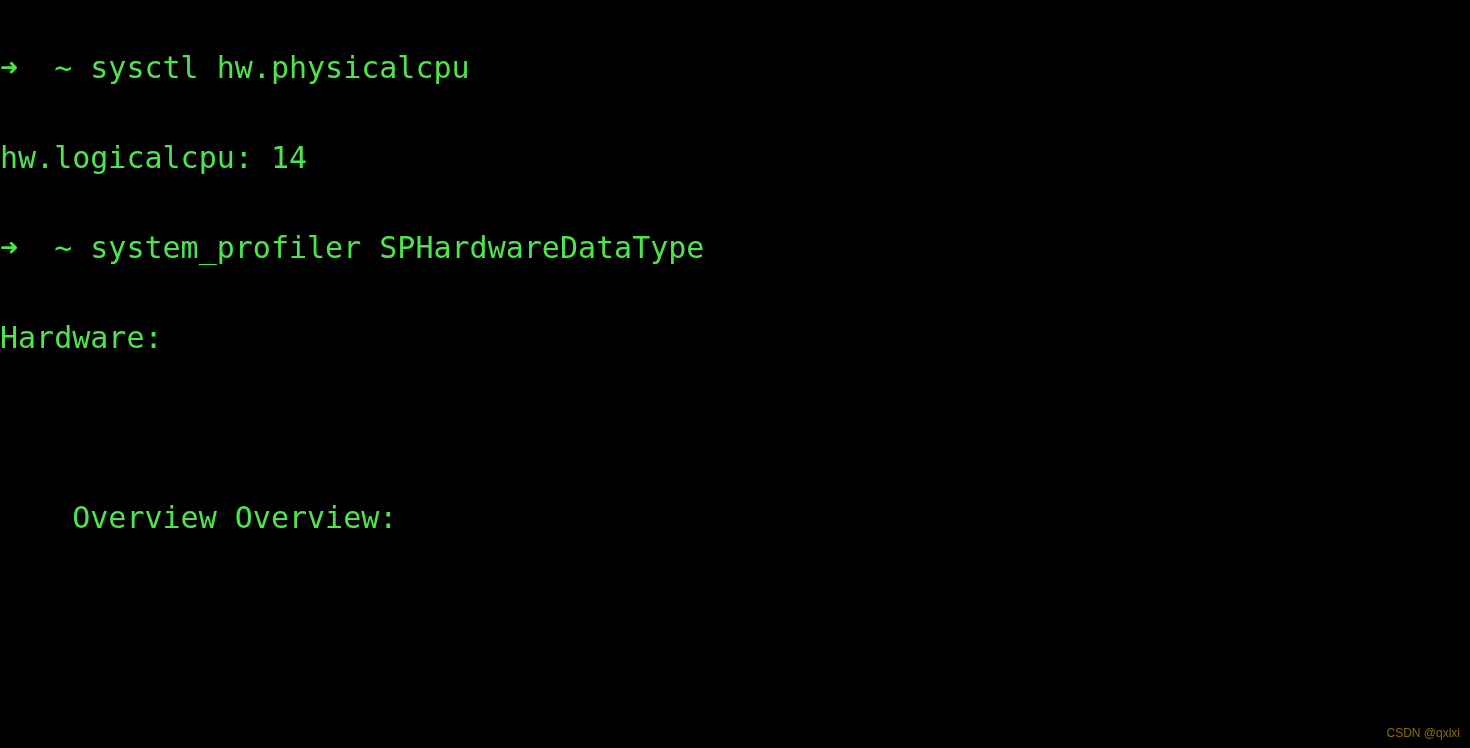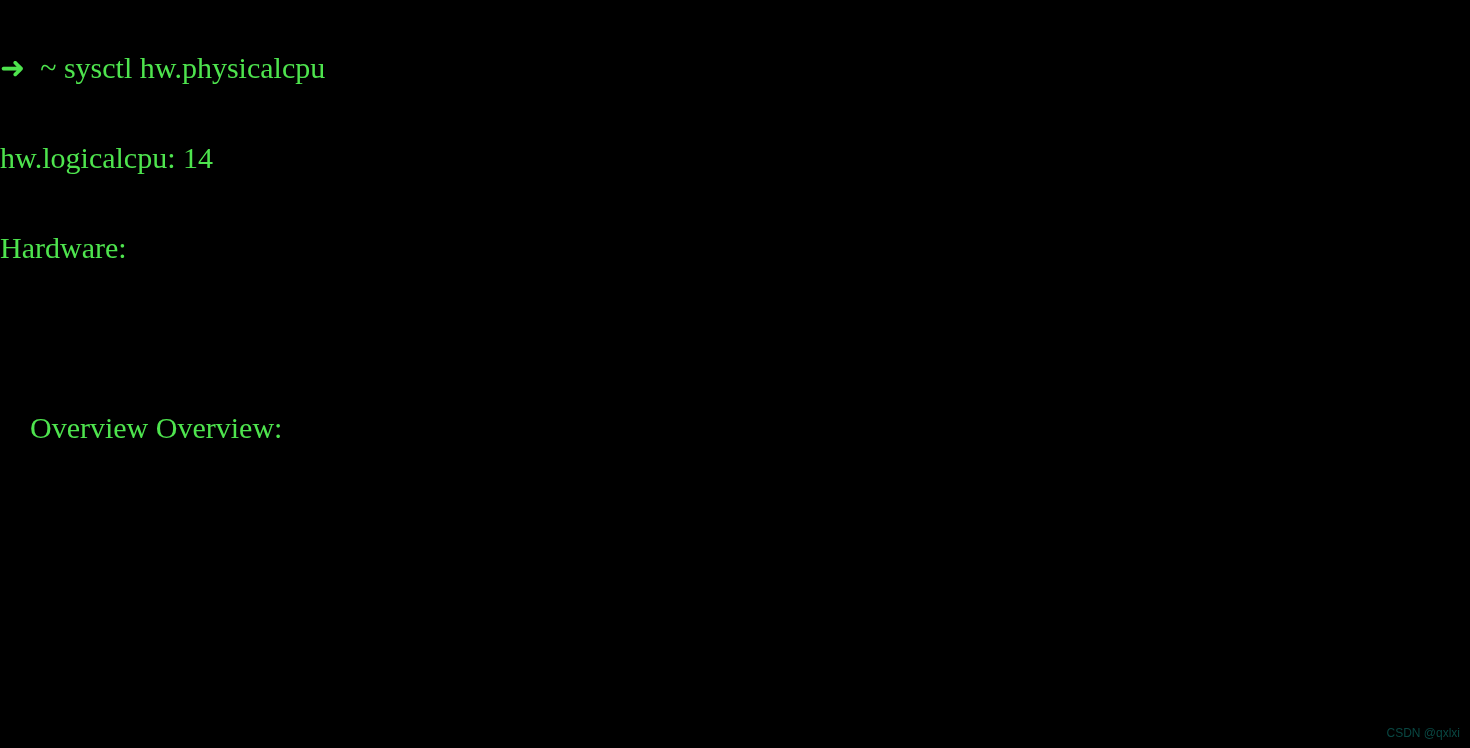--- a/index.html
+++ b/index.html
@@ -25,36 +25,36 @@
     .prompt-arrow {
       color: #4EE44E;
     }
     .prompt-tilde {
       color: #4EE44E;
     }
     .watermark {
       position: absolute;
       bottom: 6px;
       right: 10px;
-      color: #0f766e;
+      color: #eab308;
       font-size: 12px;
       font-family: Arial, sans-serif;
       opacity: 0.6;
     }
     .line {
       display: block;
-      font-family: Liberation Serif, serif;
     }
   </style>
 </head>
 <body>
 
 <div class="terminal">
 <span class="line"><span class="prompt-arrow">➜</span>  <span class="prompt-tilde">~</span> <span>sysctl hw.physicalcpu</span></span>
 <span class="line">hw.logicalcpu: 14</span>
+<span class="line"><span class="prompt-arrow">➜</span>  <span class="prompt-tilde">~</span> <span>system_profiler SPHardwareDataType</span></span>
 <span class="line">Hardware:</span>
 <span class="line"> </span>
 <span class="line">    Overview Overview:</span>
 
 
 
 
 
 
 

